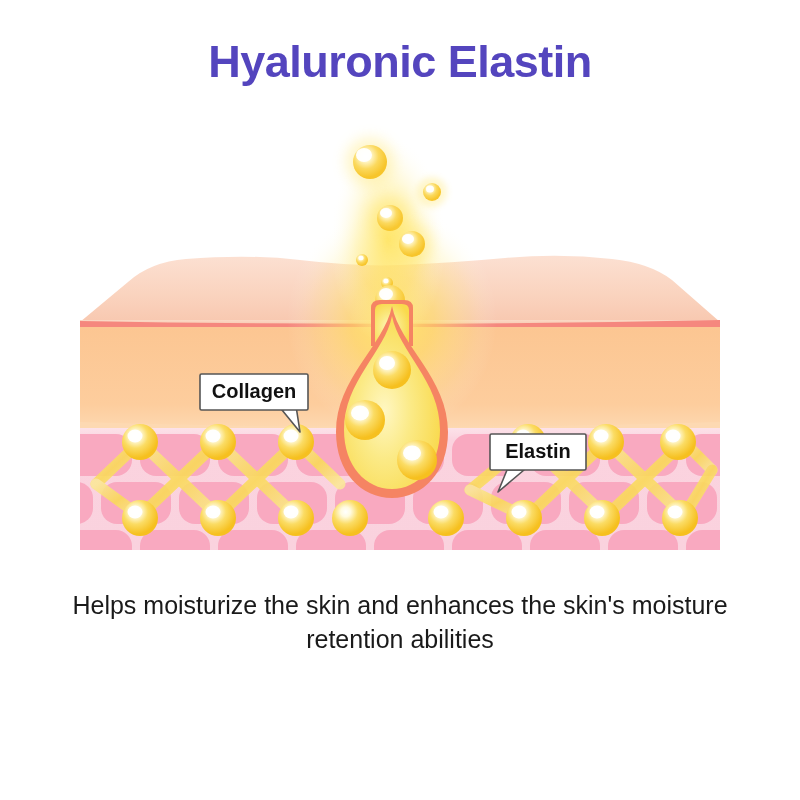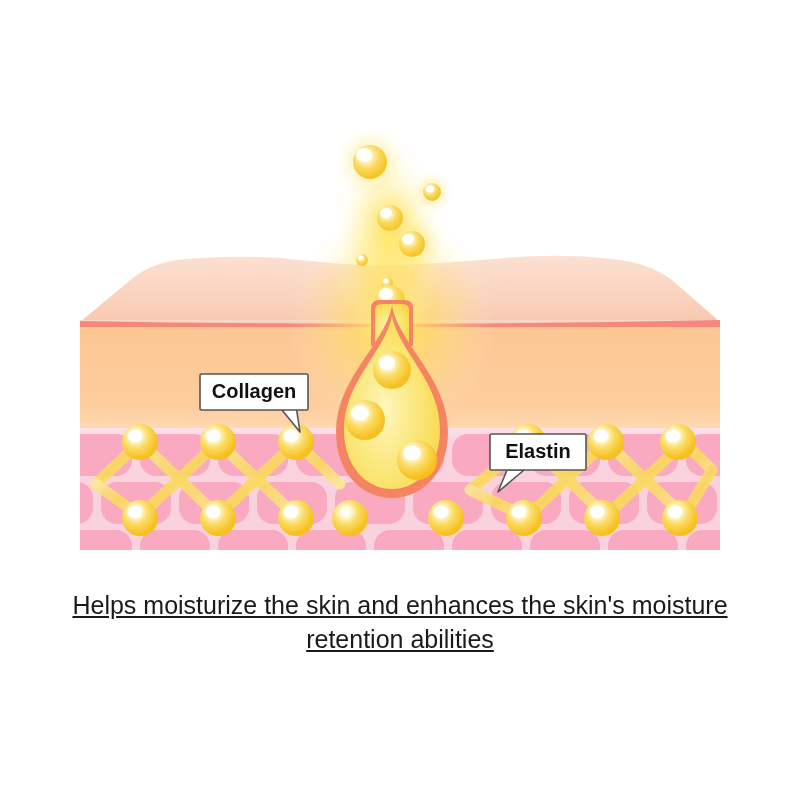--- a/index.html
+++ b/index.html
@@ -25,32 +25,32 @@
   }
 
   
   .caption{
     position:absolute;left:40px;top:588px;width:720px;
     text-align:center;
     font-size:25px;
     line-height:34px;
     color:#1a1a1a;
     font-family:"Liberation Sans", sans-serif;
-    text-decoration:underline;
   }
 
   
   .stage{position:absolute;left:0;top:110px;width:632px;height:460px;}
   .stage svg{display:block;}
 </style>
 </head>
 <body style="background: rgb(255, 255, 255);">
 
 <div id="page">
 
+  <div class="title" style="color: rgb(84, 69, 190);">Hyaluronic Elastin</div>
 
   <div class="stage">
     <svg width="800" height="460" viewBox="0 0 800 460" xmlns="http://www.w3.org/2000/svg">
       <defs>
 
         <linearGradient id="gEpi" x1="0" y1="0" x2="0" y2="1">
           <stop offset="0%" stop-color="#FCE0D2"></stop>
           <stop offset="60%" stop-color="#FAD3BE"></stop>
           <stop offset="100%" stop-color="#F8C8B0"></stop>
         </linearGradient>

